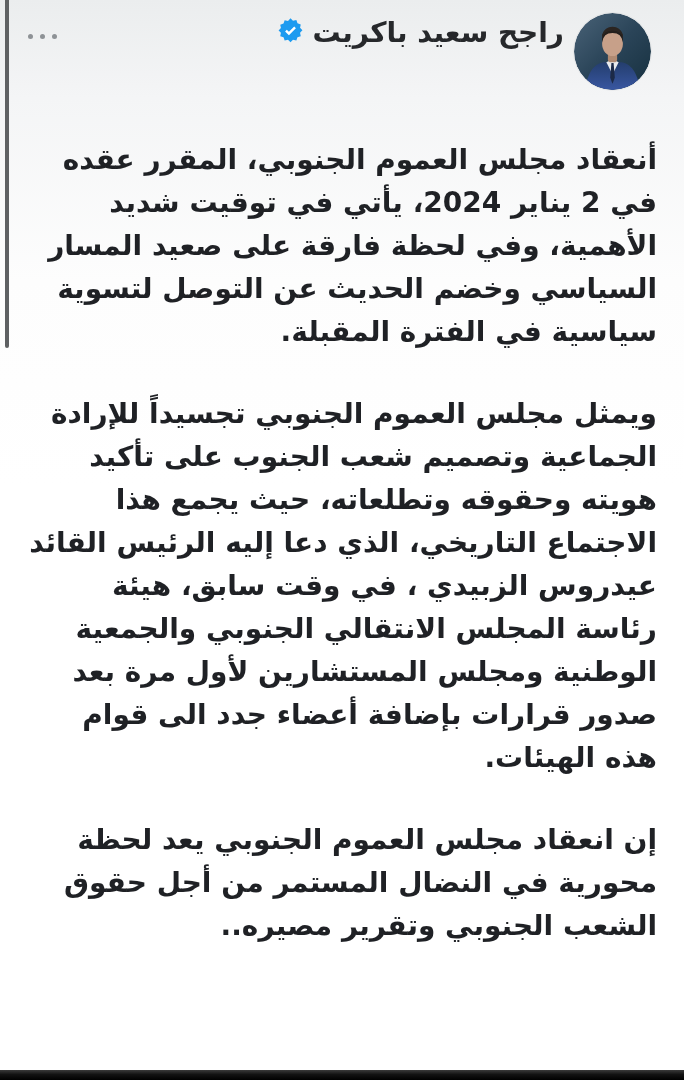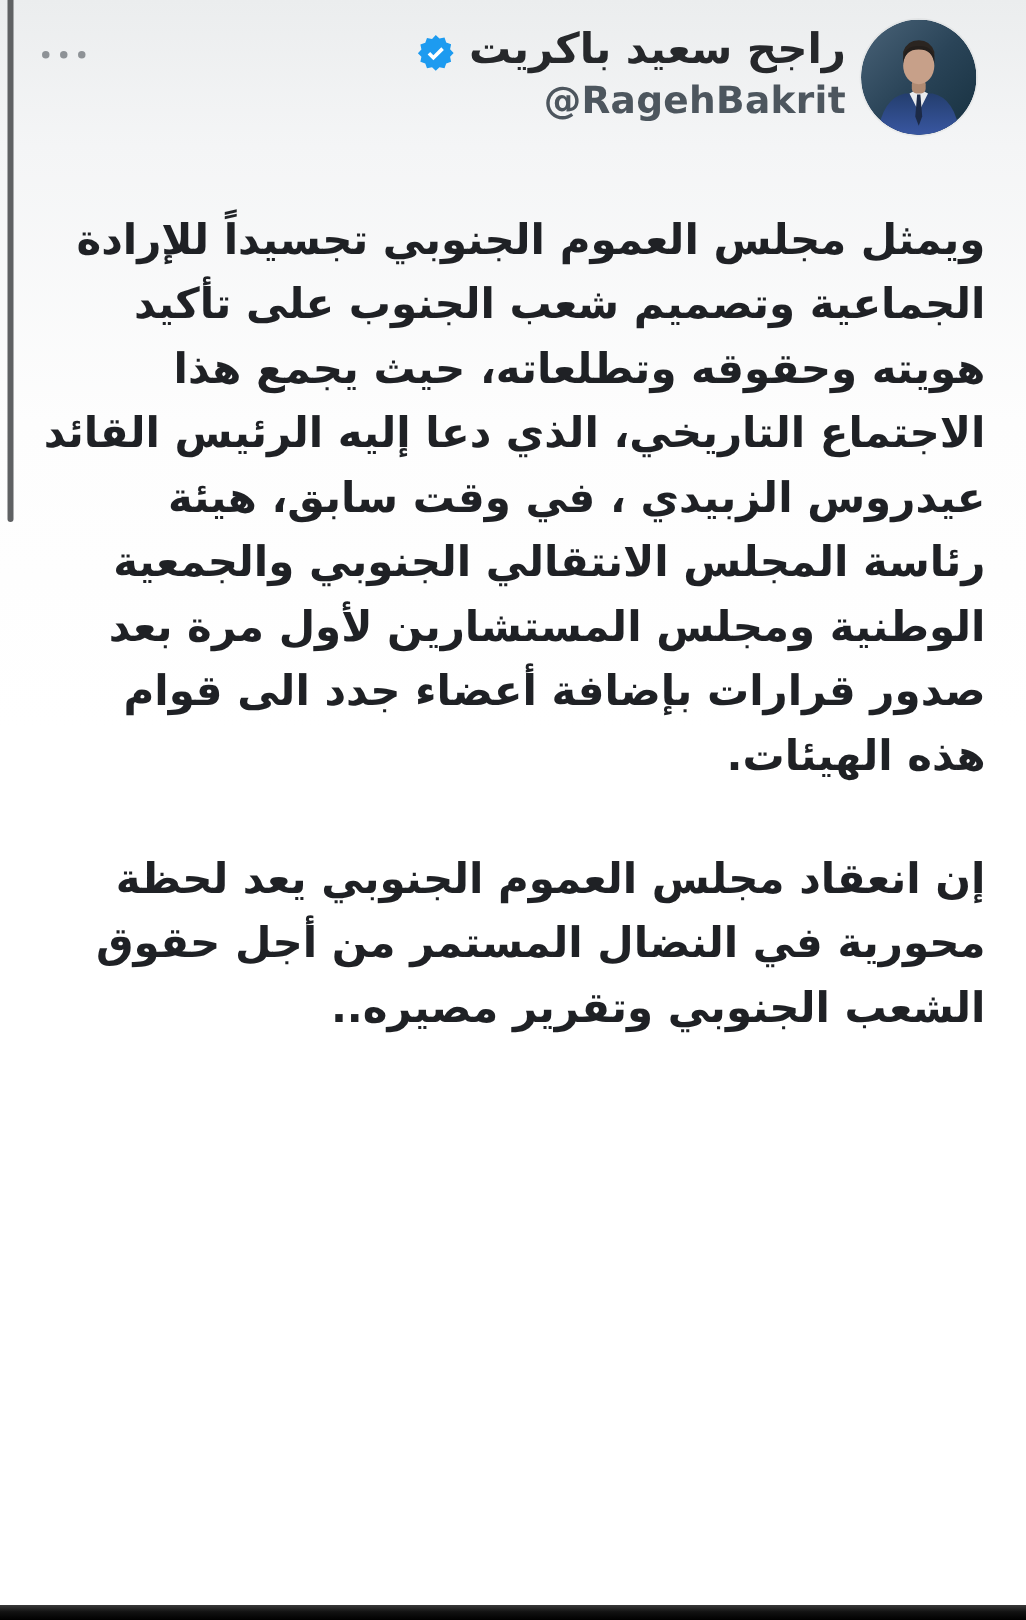--- a/index.html
+++ b/index.html
@@ -37,21 +37,21 @@
     width:77px;height:77px;border-radius:50%;
     overflow:hidden;
     box-shadow:0 0 0 1px rgba(0,0,0,0.04);
   }
   .avatar svg{display:block;width:100%;height:100%;}
   .id-block{
     position:absolute;top:17px;right:120px;
     display:flex;flex-direction:column;align-items:flex-end;
   }
   .name-row{
-    display:flex;direction:rtl;align-items:flex-end;gap:9px;
+    display:flex;direction:rtl;align-items:flex-start;gap:9px;
   }
   .display-name{
     font-size:28px;font-weight:700;color:#26282b;
     line-height:32px;white-space:nowrap;
   }
   .verified{width:27px;height:27px;flex:0 0 auto;}
   .handle{
     margin-top:3px;
     font-size:25px;font-weight:700;color:#4d565e;
     line-height:30px;letter-spacing:0.2px;
@@ -115,23 +115,23 @@
   </div>
 
   <div class="id-block">
     <div class="name-row">
       <span class="display-name">راجح سعيد باكريت</span>
       <svg class="verified" viewBox="0 0 24 24">
         <path fill="#1d9bf0" d="M12 1.2l2.2 2.1 3-.6 1 2.9 2.9 1-.6 3 2.1 2.2-2.1 2.2.6 3-2.9 1-1 2.9-3-.6-2.2 2.1-2.2-2.1-3 .6-1-2.9-2.9-1 .6-3L1.4 12l2.1-2.2-.6-3 2.9-1 1-2.9 3 .6z"></path>
         <path fill="#ffffff" d="M10.6 16.2l-3.4-3.4 1.5-1.5 1.9 1.9 4.7-4.7 1.5 1.5z"></path>
       </svg>
     </div>
-    <div class="handle">@RagehBakrit</div>
   </div>
 
   <div class="tweet-body">
+      <p>أنعقاد مجلس العموم الجنوبي، المقرر عقده في 2 يناير 2024، يأتي في توقيت شديد الأهمية، وفي لحظة فارقة على صعيد المسار السياسي وخضم الحديث عن التوصل لتسوية سياسية في الفترة المقبلة.</p>
       <p>ويمثل مجلس العموم الجنوبي تجسيداً للإرادة الجماعية وتصميم شعب الجنوب على تأكيد هويته وحقوقه وتطلعاته، حيث يجمع هذا الاجتماع التاريخي، الذي دعا إليه الرئيس القائد عيدروس الزبيدي ، في وقت سابق، هيئة رئاسة المجلس الانتقالي الجنوبي والجمعية الوطنية ومجلس المستشارين لأول مرة بعد صدور قرارات بإضافة أعضاء جدد الى قوام هذه الهيئات.</p>
       <p>إن انعقاد مجلس العموم الجنوبي يعد لحظة محورية في النضال المستمر من أجل حقوق الشعب الجنوبي وتقرير مصيره..</p>
     </div>
 
   <div class="bottom-bar"></div>
 
 </div>
 
 </body></html>

